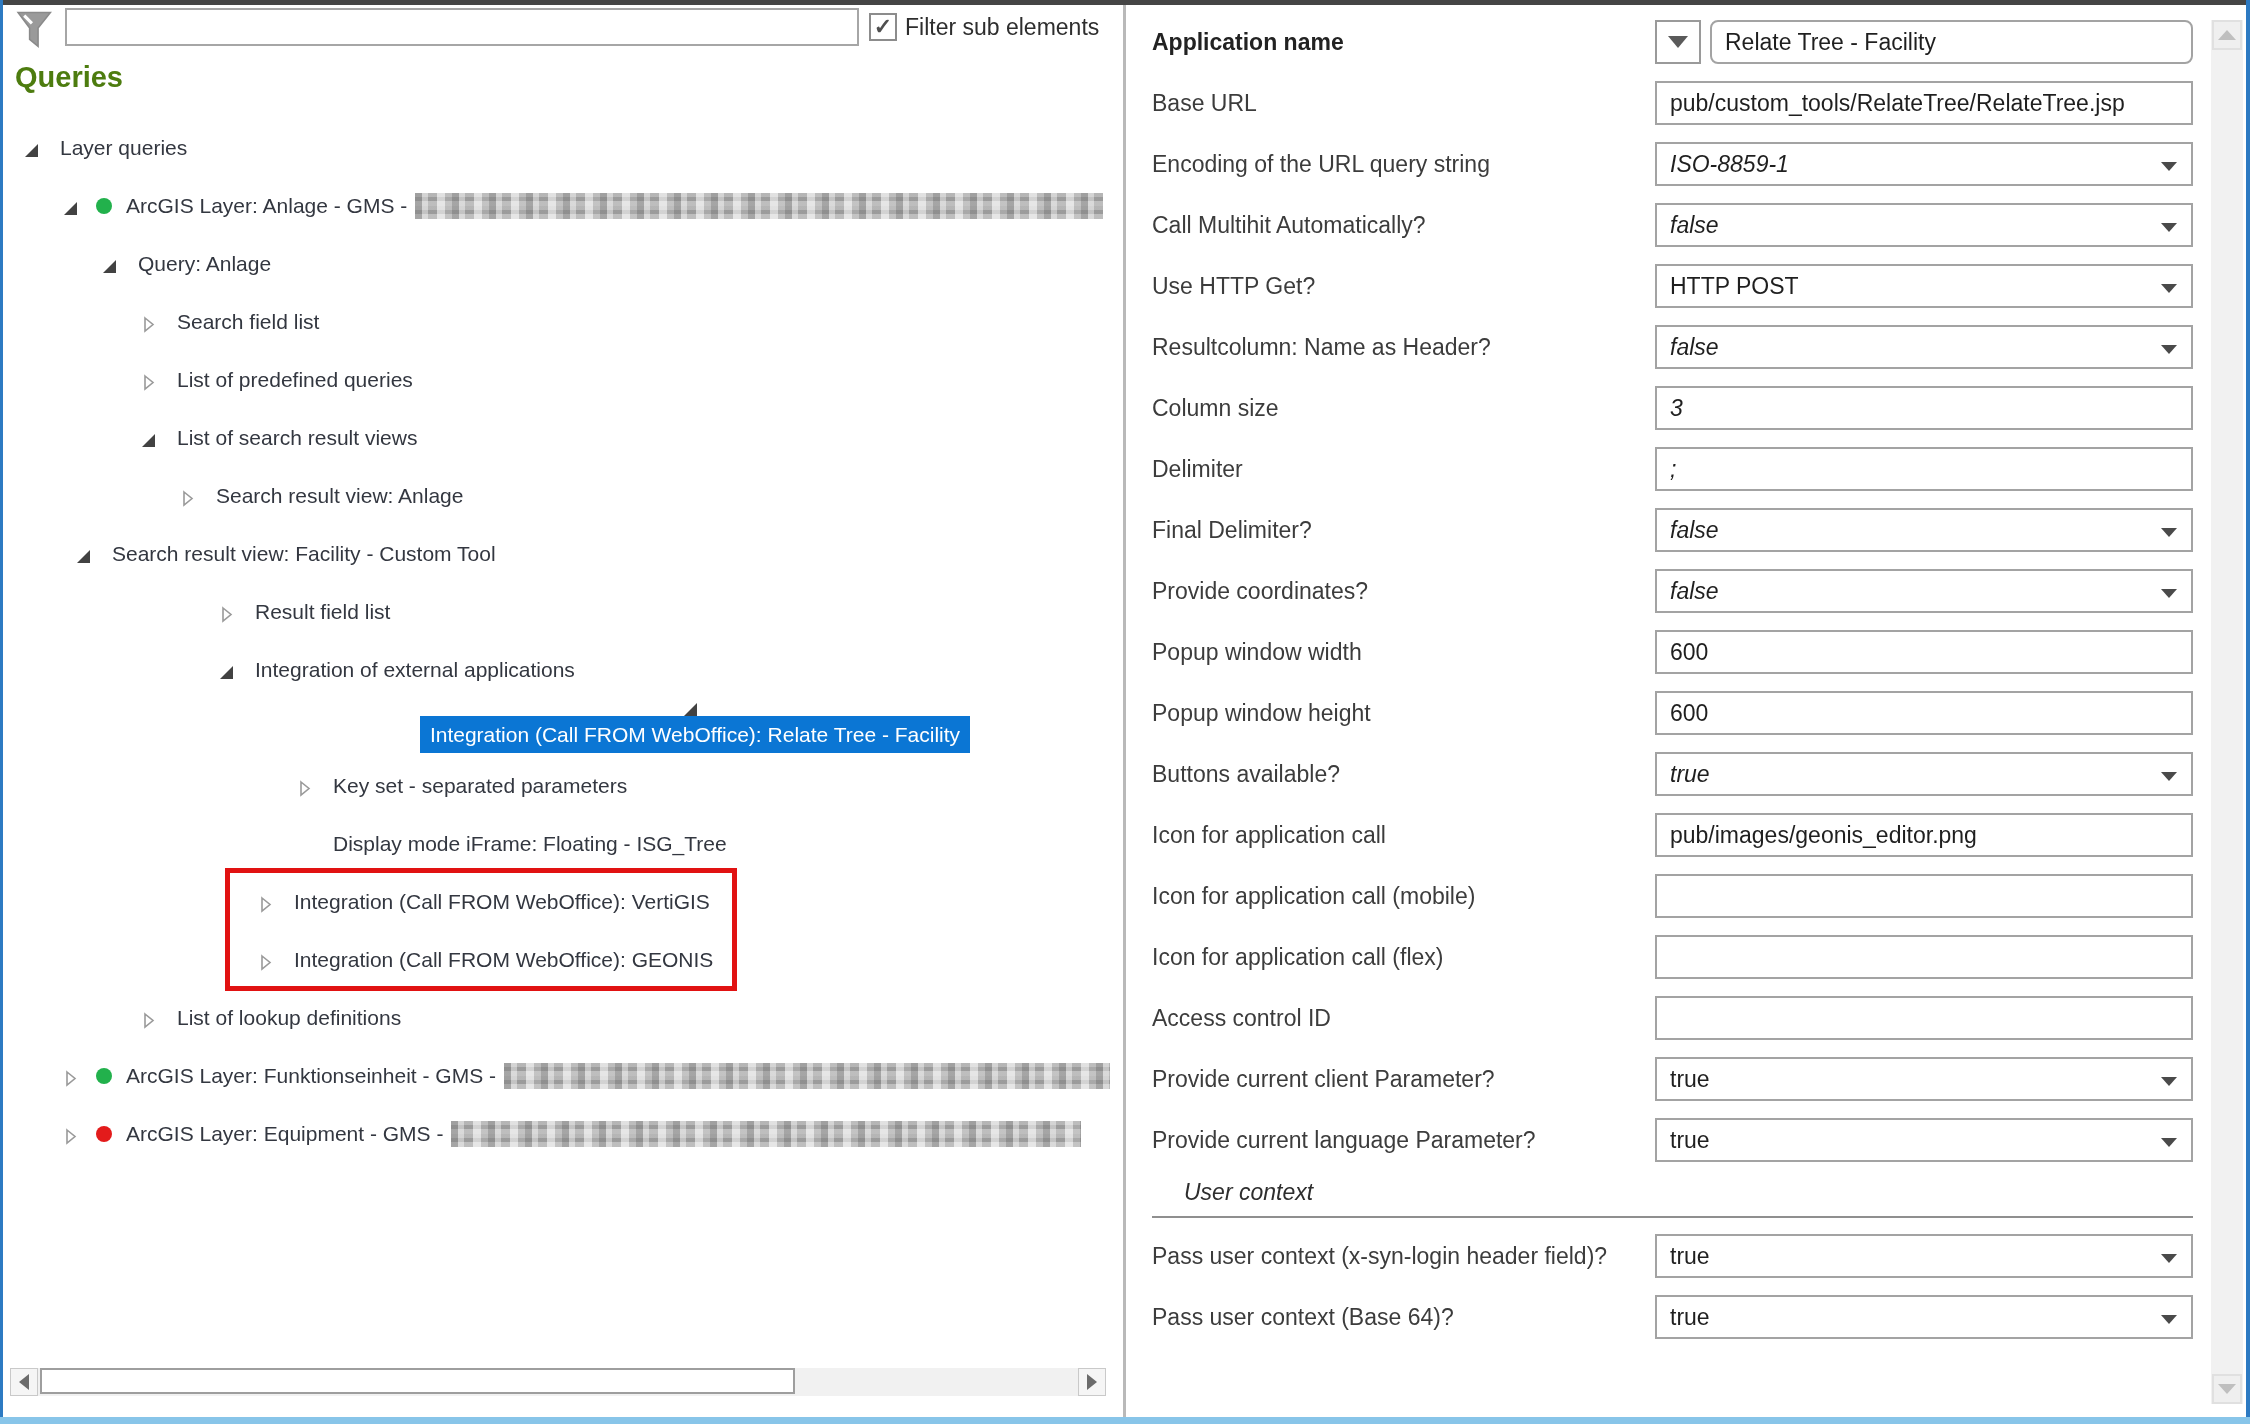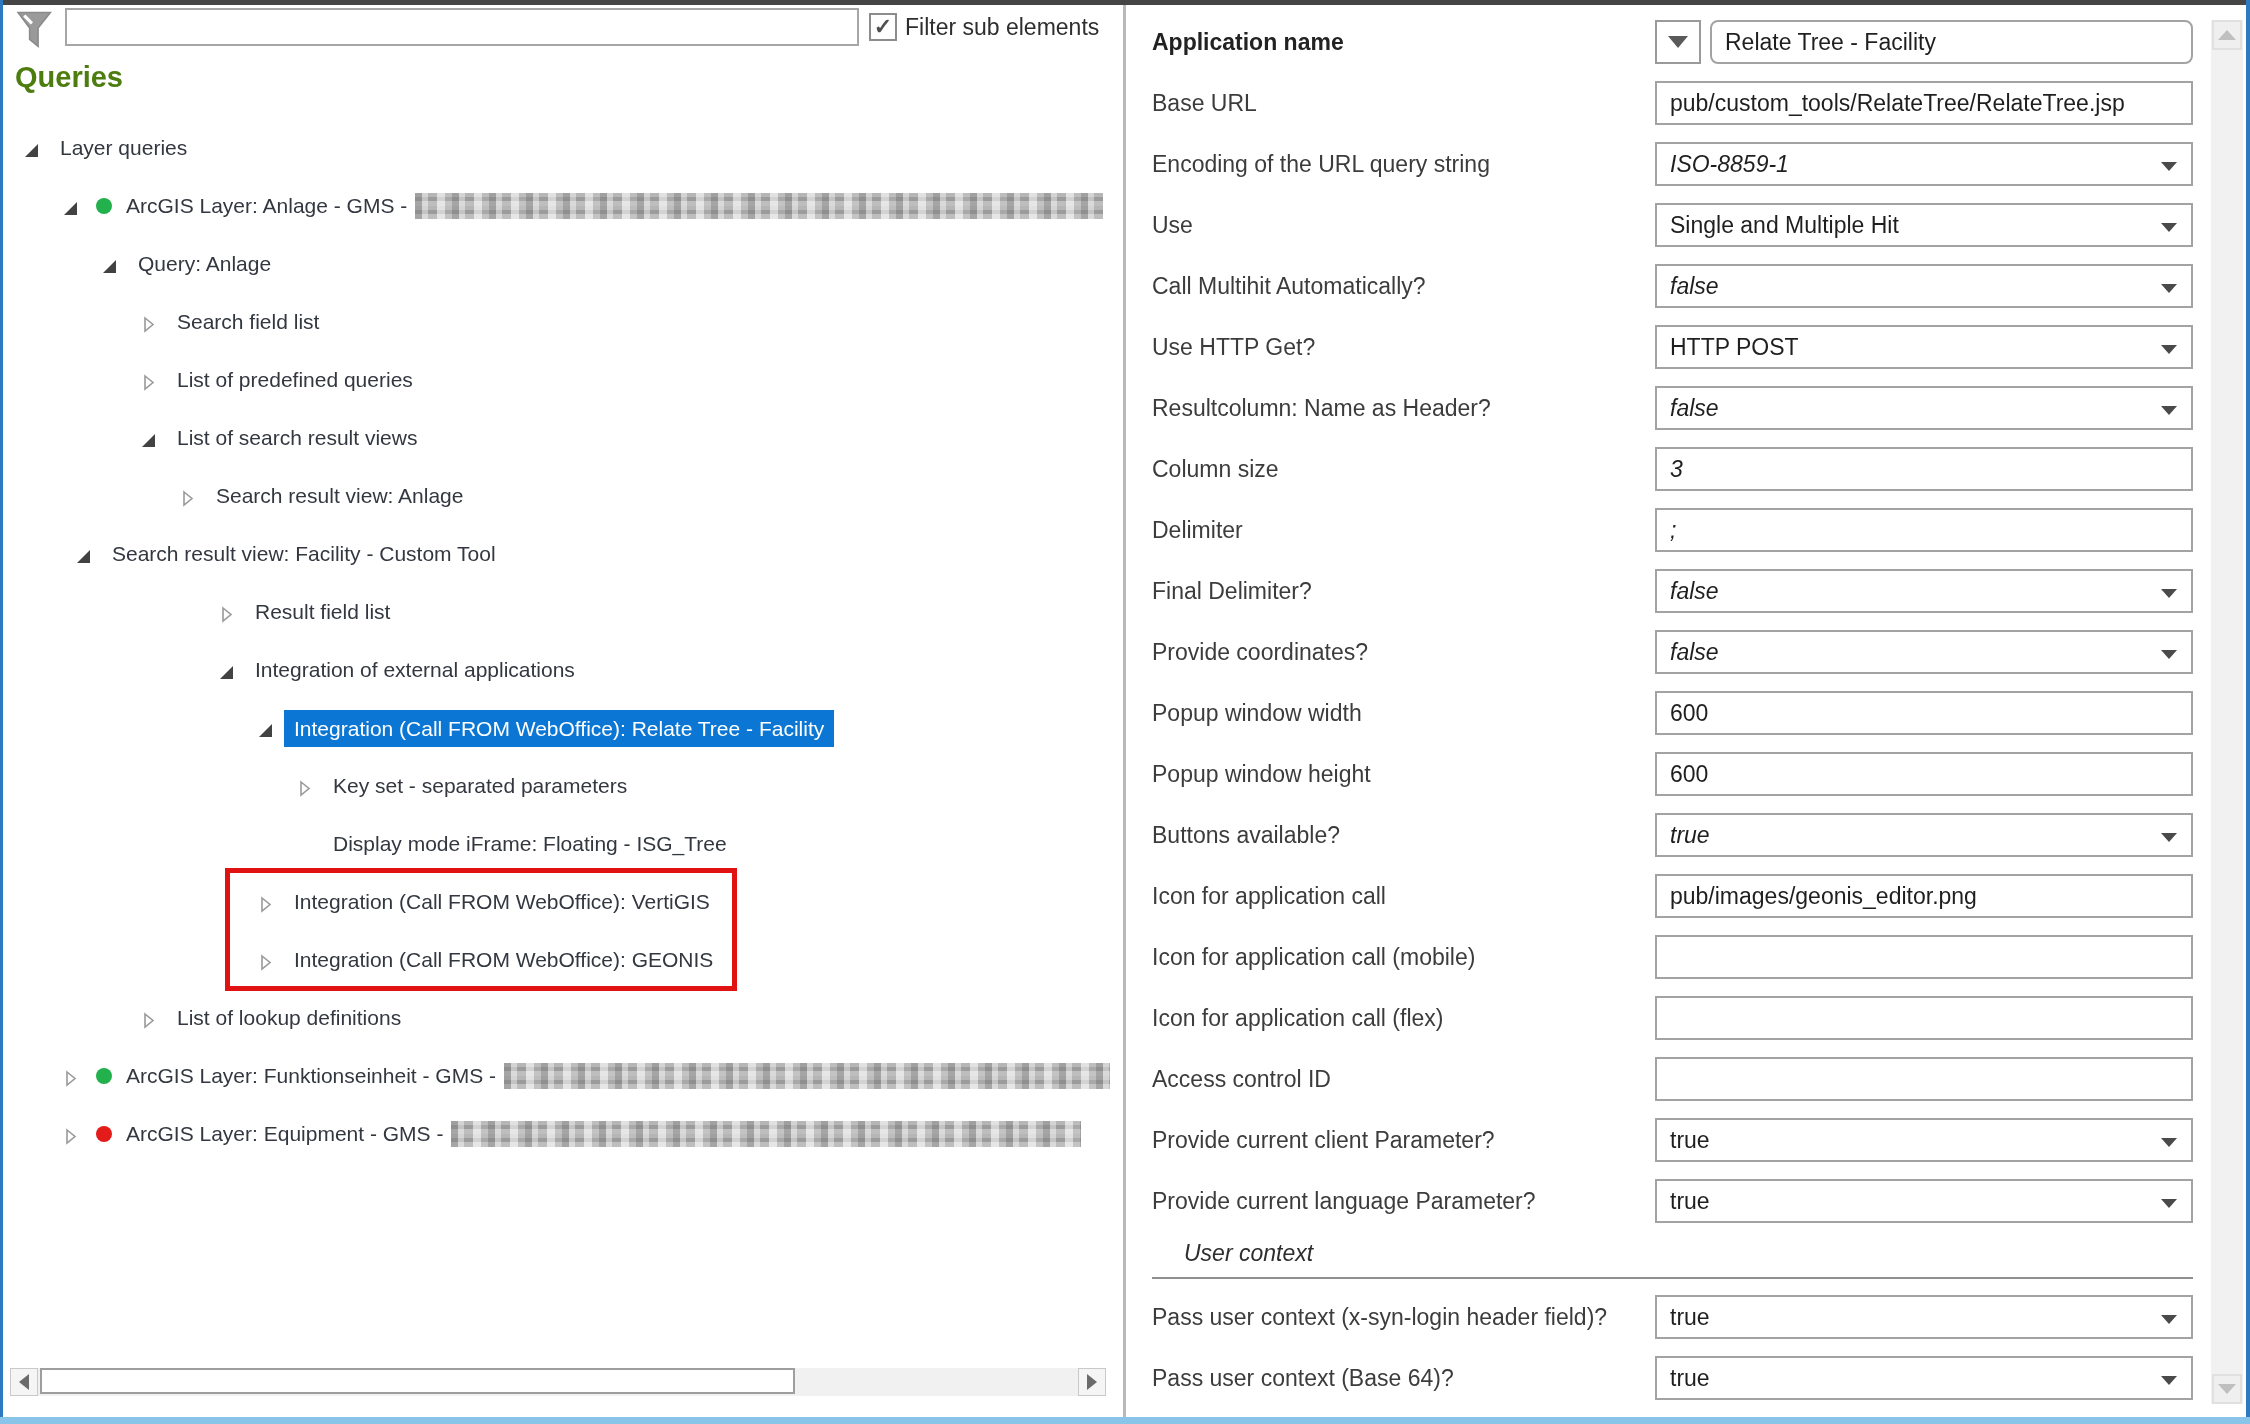--- a/index.html
+++ b/index.html
@@ -149,21 +149,21 @@
               <polygon points="5,2 13,8.5 5,15" fill="#ffffff" stroke="#9a9a9a" stroke-width="1.6"></polygon>
             </svg></span>
           <span class="t-label">Result field list</span>
         </div>
         <div class="tree-row" style="padding-left: 215px;">
           <span class="exp"><svg width="17" height="17">
               <polygon points="15,2 15,15 2,15" fill="#424242"></polygon>
             </svg></span>
           <span class="t-label">Integration of external applications</span>
         </div>
-        <div class="tree-row" style="padding-left: 254px;">
+        <div class="tree-row" style="padding-left: 254px; flex-direction: column;">
           <span class="exp"><svg width="17" height="17">
               <polygon points="15,2 15,15 2,15" fill="#424242"></polygon>
             </svg></span>
           <span class="t-label sel">Integration (Call FROM WebOffice): Relate Tree - Facility</span>
         </div>
         <div class="tree-row" style="padding-left: 293px;">
           <span class="exp"><svg width="17" height="17">
               <polygon points="5,2 13,8.5 5,15" fill="#ffffff" stroke="#9a9a9a" stroke-width="1.6"></polygon>
             </svg></span>
           <span class="t-label">Key set - separated parameters</span>
@@ -244,27 +244,20 @@
           </div>
         </div>
         <div class="f-row">
           <div class="f-label">Encoding of the URL query string</div>
           <div class="ctrl selectbox">
             <span class="val it">ISO-8859-1</span>
             <span class="arrow"></span>
           </div>
         </div>
         <div class="f-row">
-          <div class="f-label">Use</div>
-          <div class="ctrl selectbox">
-            <span class="val">Single and Multiple Hit</span>
-            <span class="arrow"></span>
-          </div>
-        </div>
-        <div class="f-row">
           <div class="f-label">Call Multihit Automatically?</div>
           <div class="ctrl selectbox">
             <span class="val it">false</span>
             <span class="arrow"></span>
           </div>
         </div>
         <div class="f-row">
           <div class="f-label">Use HTTP Get?</div>
           <div class="ctrl selectbox">
             <span class="val">HTTP POST</span>

